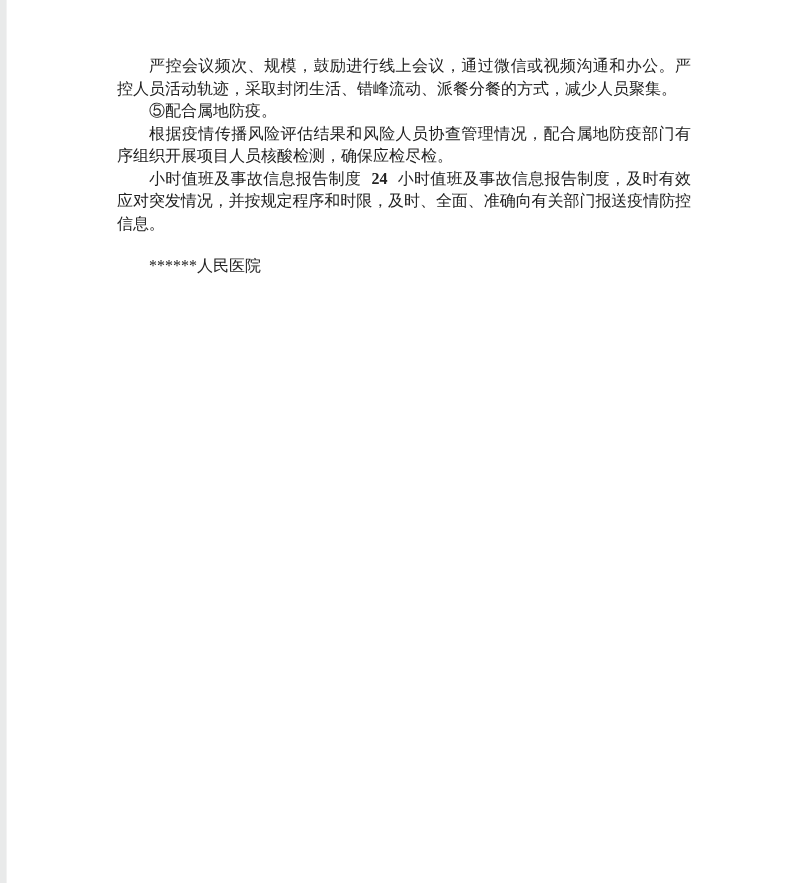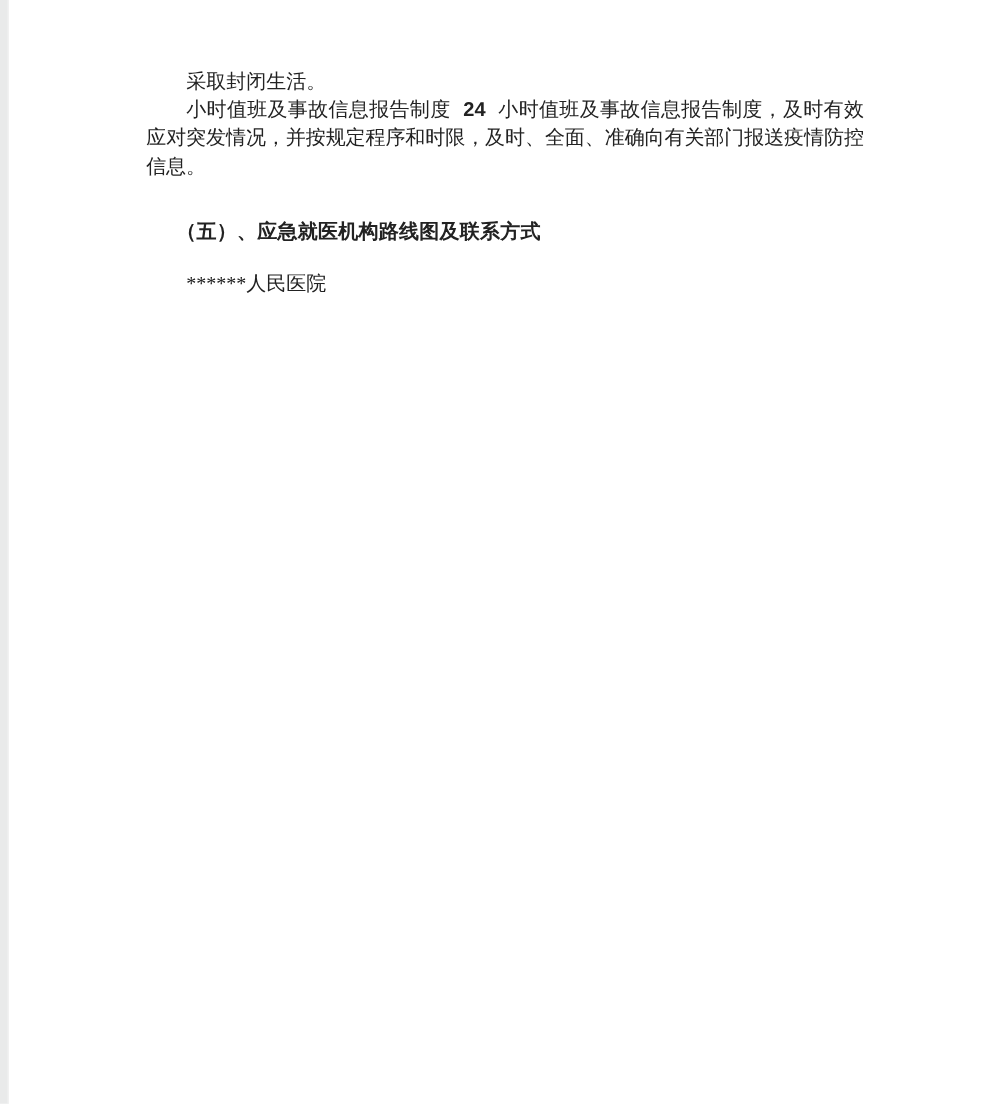--- a/index.html
+++ b/index.html
@@ -37,21 +37,21 @@
   }
   .content p {
     margin: 0;
     padding: 0;
     text-indent: 32px;
   }
   p.tight {
     letter-spacing: -0.12px;
   }
   .num-bold {
-    font-family: Liberation Sans, sans-serif;
+    font-family: Liberation Serif, serif;
     font-weight: bold;
     letter-spacing: 0;
     padding: 0 6px;
   }
   .section-heading {
     margin-top: 29.5px !important;
     text-indent: 24px !important;
     font-family: "Liberation Sans", "DejaVu Sans", sans-serif;
     font-weight: bold;
     letter-spacing: 0.2px;
@@ -60,24 +60,25 @@
     margin-top: 19.5px !important;
   }
 </style>
 </head>
 <body>
 
 <div class="page">
   <div class="edge-strip"></div>
 
   <div class="content">
+    <p>严控会议频次、规模，鼓励进行线上会议，通过微信或视频沟通和办公。严控人员活动轨迹，采取封闭生活、错峰流动、派餐分餐的方式，减少人员聚集。</p>
 
-    <p>采取封闭生活。</p>
+    <p>⑤配合属地防疫。</p>
 
+    <p>根据疫情传播风险评估结果和风险人员协查管理情况，配合属地防疫部门有序组织开展项目人员核酸检测，确保应检尽检。</p>
 
 
     <p class="tight"><span>小时值班及事故信息报告制度 </span><span class="num-bold">24</span><span> 小时值班及事故信息报告制度，及时有效应对突发情况，并按规定程序和时限，及时、全面、准确向有关部门报送疫情防控信息。</span></p>
 
-    <p class="section-heading">（五）、应急就医机构路线图及联系方式</p>
 
     <p class="hospital-line">******人民医院</p>
   </div>
 </div>
 
 </body></html>

